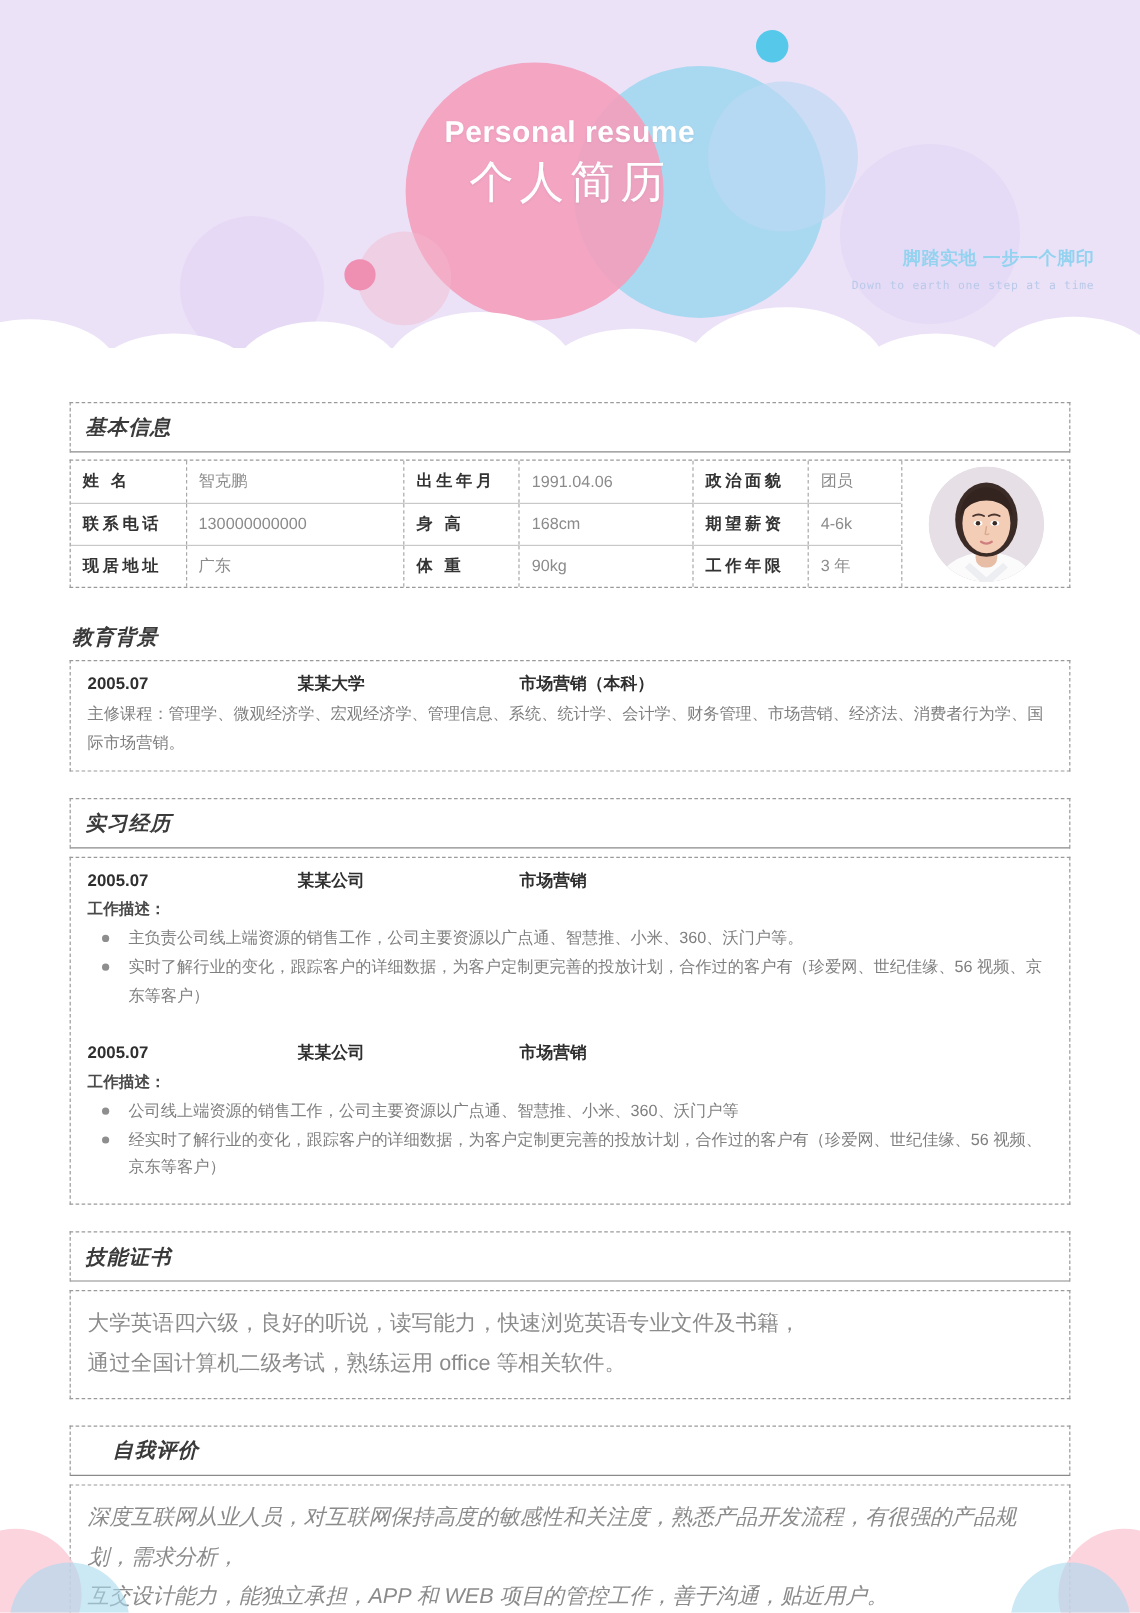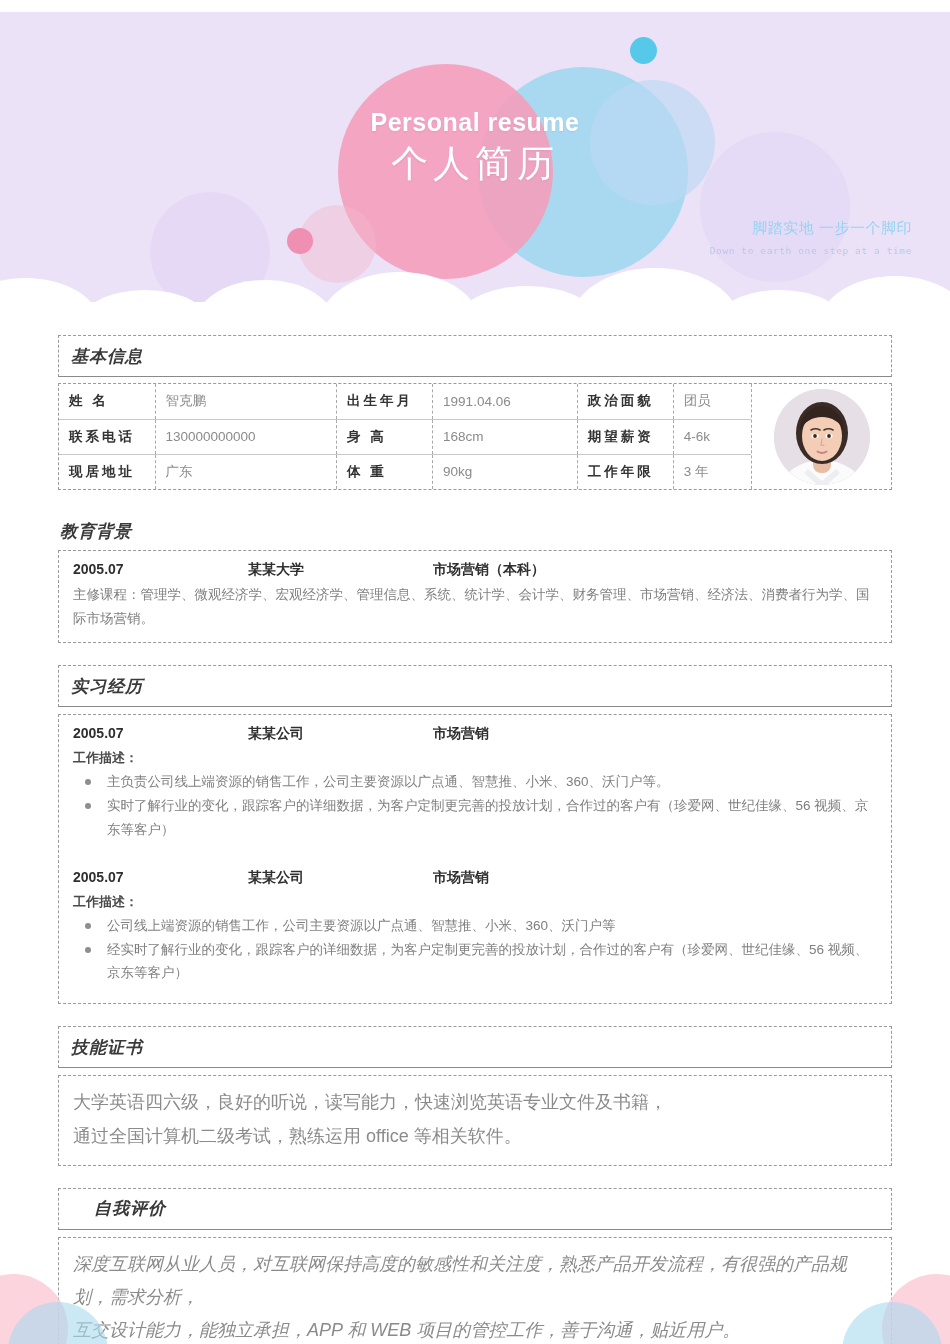--- a/index.html
+++ b/index.html
@@ -6,21 +6,21 @@
   html, body {
     width: 950px; height: 1344px;
     background: #ffffff;
     font-family: "Liberation Sans", "DejaVu Sans", sans-serif;
     overflow: hidden;
   }
   .page { position: relative; width: 950px; height: 1344px; background: #fff; overflow: hidden; }
 
   
   .banner {
-    position: absolute; left: 0; top: 12px; width: 950px; height: 310px;
+    position: absolute; left: 0; top: 0; width: 950px; height: 310px;
     background: #ece2f8;
     overflow: hidden;
   }
   .circle { position: absolute; border-radius: 50%; }
 
   
   .c-blue-big   { left: 478px; top: 55px;  width: 210px; height: 210px; background: #9ed7ef; opacity: .85; }
   .c-blue-soft  { left: 590px; top: 68px;  width: 125px; height: 125px; background: #bcd9f2; opacity: .65; }
   .c-blue-dot   { left: 630px; top: 25px;  width: 27px;  height: 27px;  background: #56c8ea; }
   .c-pink-big   { left: 338px; top: 52px;  width: 215px; height: 215px; background: #f3a0bd; opacity: .92; }
@@ -39,21 +39,21 @@
     text-shadow: 0 1px 2px rgba(120,90,150,.12);
   }
   .banner-cn {
     font-size: 37px; color: #ffffff; letter-spacing: 5px;
     margin-top: 4px; line-height: 1.25;
     text-shadow: 0 1px 2px rgba(120,90,150,.12);
   }
 
   .tagline { position: absolute; right: 38px; top: 205px; text-align: right; }
   .tagline-cn {
-    font-size: 15px; font-weight: normal; color: #93d3f0;
+    font-size: 15px; font-weight: bold; color: #93d3f0;
     letter-spacing: .5px; line-height: 1.4;
   }
   .tagline-en {
     font-family: "DejaVu Sans Mono", "Liberation Mono", monospace;
     font-size: 9.5px; color: #b9c9e8; letter-spacing: .6px;
     margin-top: 7px; line-height: 1.3;
   }
 
   
   .clouds { position: absolute; left: 0; bottom: -2px; width: 950px; height: 80px; }

